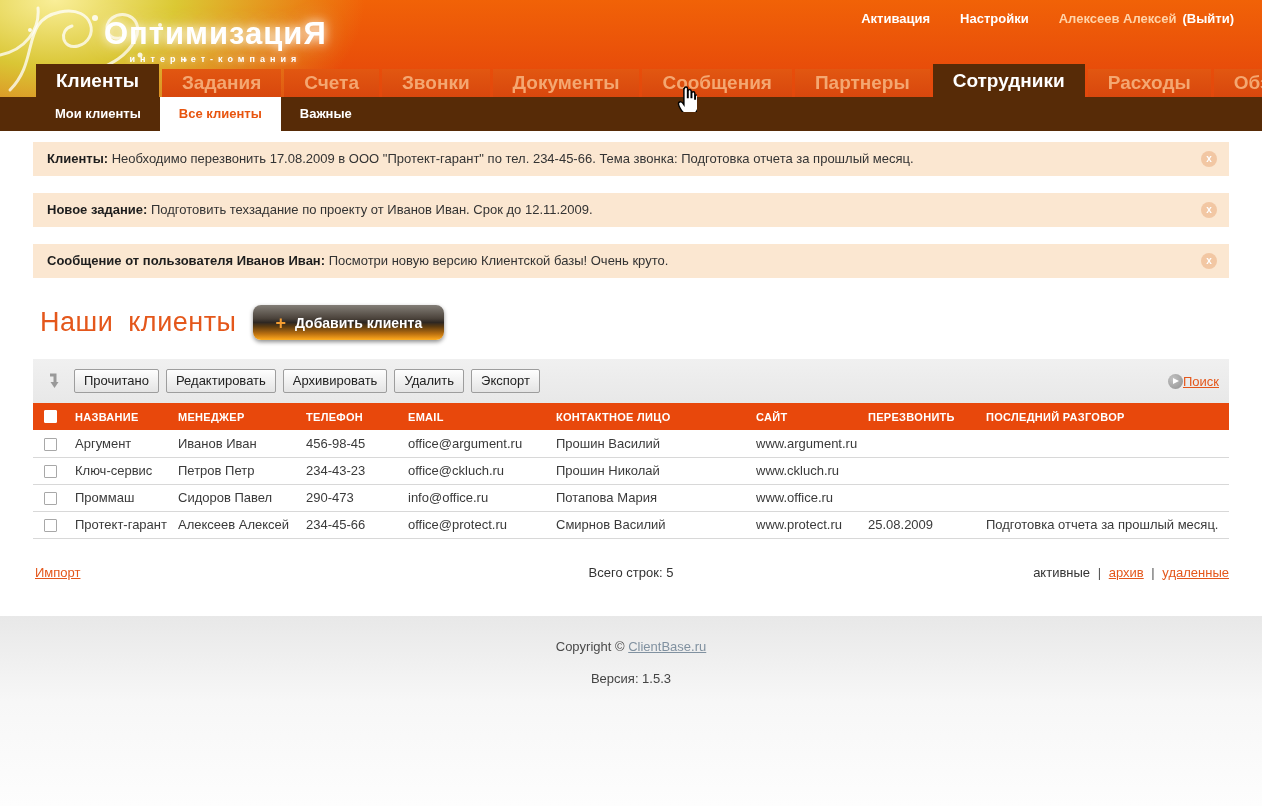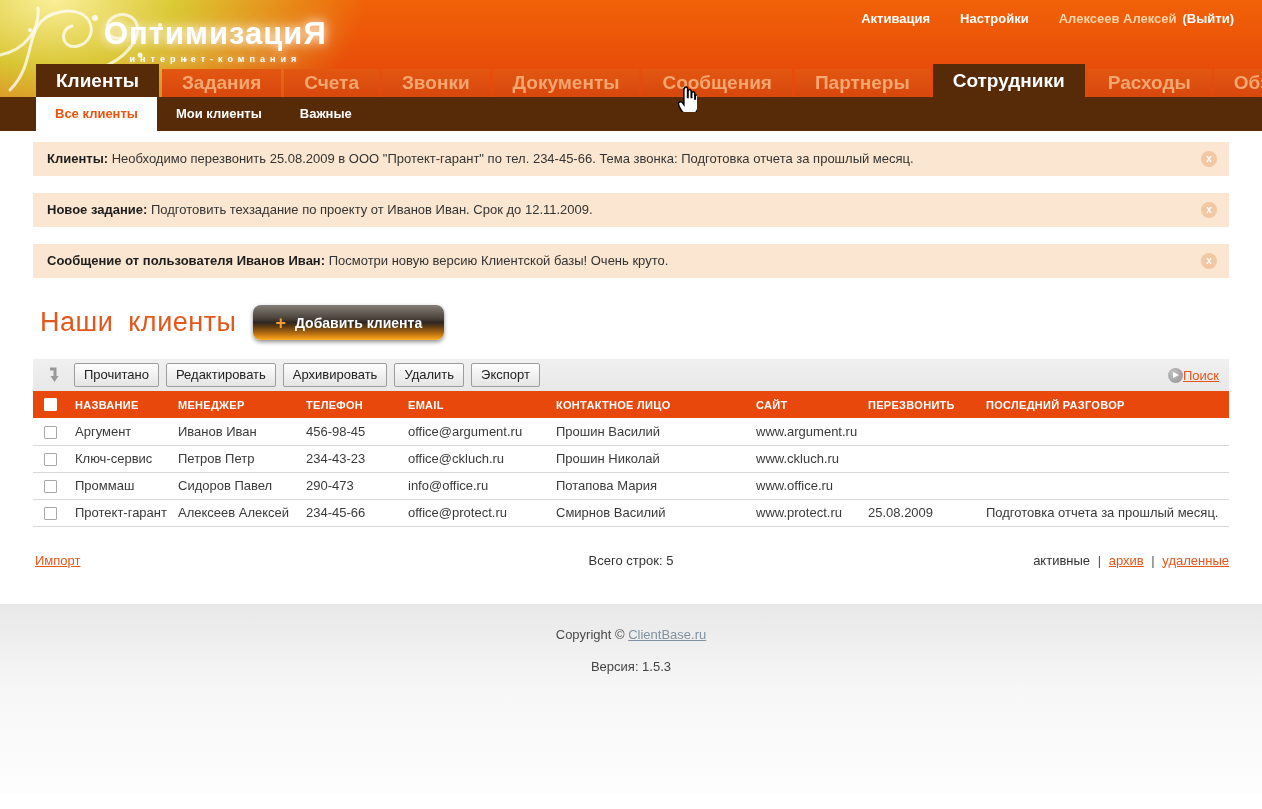--- a/index.html
+++ b/index.html
@@ -66,21 +66,21 @@
     margin-left:17px; height:35px; padding:0 22px; border:none; border-radius:8px; cursor:pointer;
     background:linear-gradient(to bottom, #837e77 0%, #4c443c 38%, #2e2username 0, #2e2722 50%, #5e3c10 62%, #b96f10 82%, #f39f1b 96%, #f7b02b 100%);
     background:linear-gradient(to bottom, #837e77 0%, #4c443c 38%, #2e2722 50%, #5e3c10 62%, #b96f10 82%, #f39f1b 96%, #f7b02b 100%);
     box-shadow:0 2px 4px rgba(0,0,0,.45); display:flex; align-items:center; gap:9px;
     color:#fff; font-size:14px; font-weight:bold; font-family:"Liberation Sans", sans-serif;
   }
   .plus-icon { color:#f59d31; font-size:18px; font-weight:bold; line-height:1; }
 
   
   .toolbar {
-    margin-top:19px; height:32px; background:linear-gradient(to bottom,#f0f0f0,#e8e8e8);
+    margin-top:19px; height:44px; background:linear-gradient(to bottom,#f0f0f0,#e8e8e8);
     display:flex; align-items:center; padding:0 10px;
   }
   .sort-icon { margin:0 6px 0 5px; cursor:pointer; display:flex; }
   .tool-btn {
     margin-left:7px; background:linear-gradient(to bottom,#fefefe,#e4e4e4);
     border:1px solid #9d9d9d; border-radius:2px; padding:3px 9px 4px;
     font-size:13px; color:#222; cursor:pointer; font-family:"Liberation Sans", sans-serif;
   }
   .search-wrap { margin-left:auto; display:flex; align-items:center; gap:0; }
   .search-icon {
@@ -167,30 +167,30 @@
       <div class="tab">Сообщения</div>
       <div class="tab">Партнеры</div>
       <div class="tab on">Сотрудники</div>
       <div class="tab">Расходы</div>
       <div class="tab">Обзвон</div>
       <div class="tab">Реквизиты</div>
     </div>
   </div>
 
   <div class="subnav">
+    <div class="subtab">Мои клиенты</div>
     <div class="subtab on">Все клиенты</div>
-    <div class="subtab">Мои клиенты</div>
     <div class="subtab">Важные</div>
   </div>
 
   <div class="content">
 
     <div class="notice">
       <b>Клиенты:</b>
-      <span>Необходимо перезвонить 25.08.2009 в ООО "Протект-гарант" по тел. 234-45-66. Тема звонка: Подготовка отчета за прошлый месяц.</span>
+      <span>Необходимо перезвонить 17.08.2009 в ООО "Протект-гарант" по тел. 234-45-66. Тема звонка: Подготовка отчета за прошлый месяц.</span>
       <span class="notice-close">x</span>
     </div>
     <div class="notice">
       <b>Новое задание:</b>
       <span>Подготовить техзадание по проекту от Иванов Иван. Срок до 12.11.2009.</span>
       <span class="notice-close">x</span>
     </div>
     <div class="notice">
       <b>Сообщение от пользователя Иванов Иван:</b>
       <span>Посмотри новую версию Клиентской базы! Очень круто.</span>

